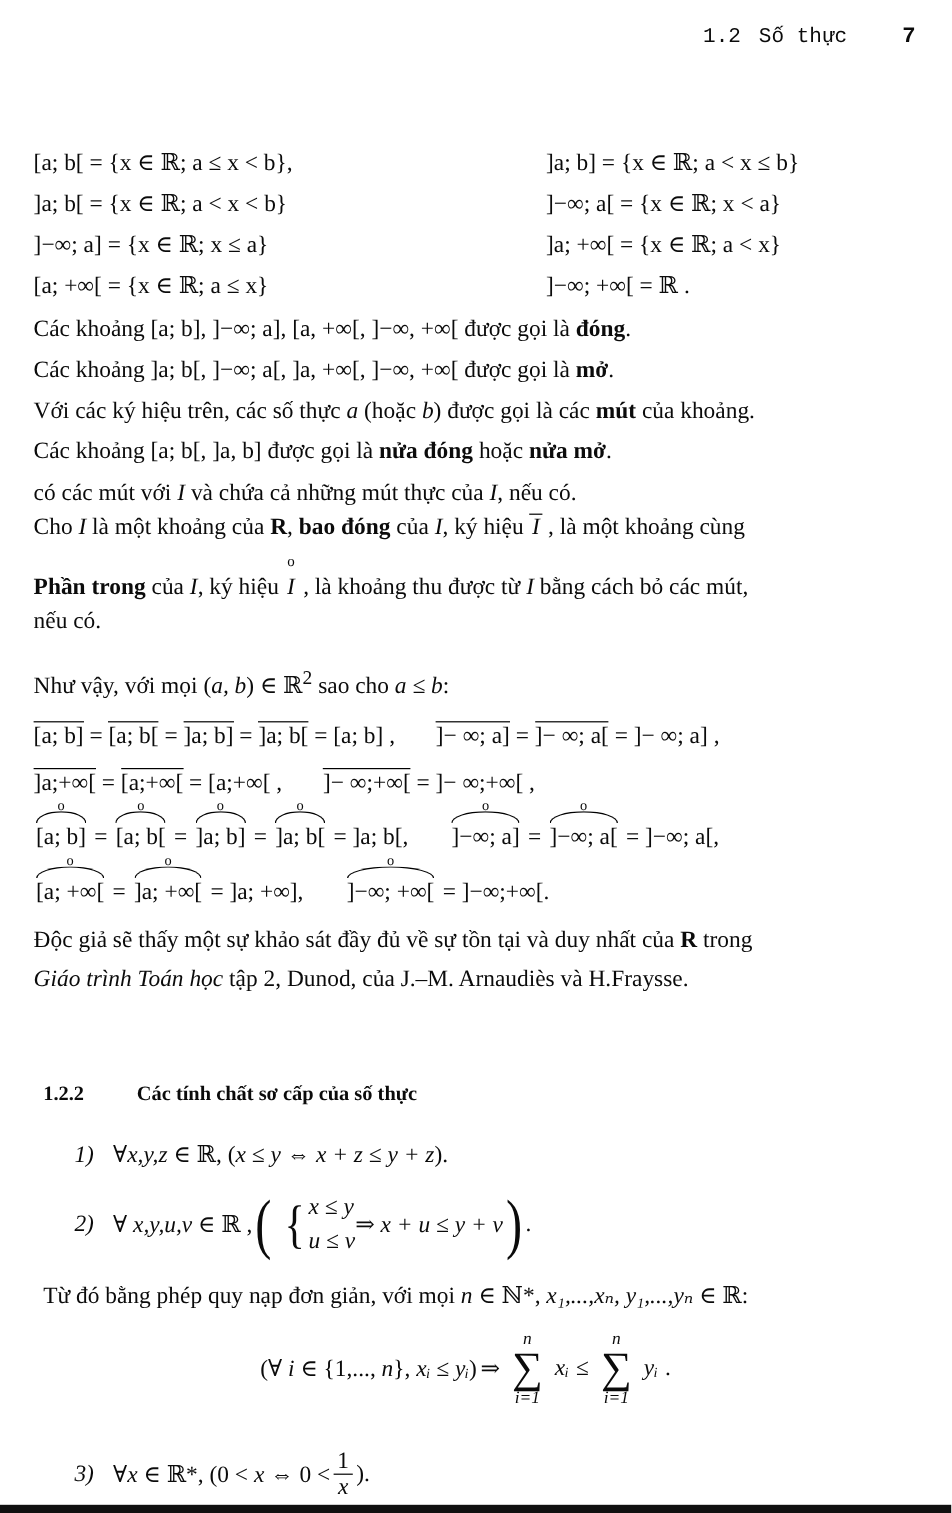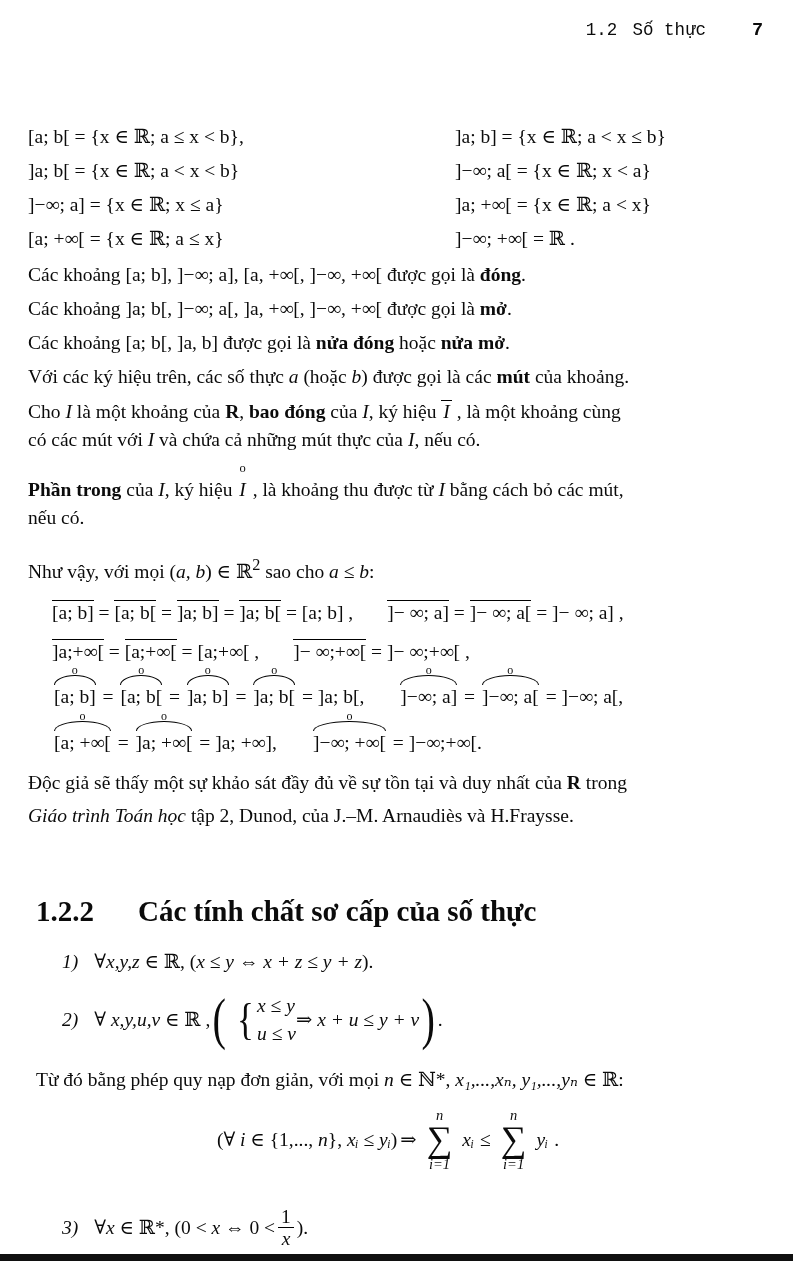--- a/index.html
+++ b/index.html
@@ -25,38 +25,38 @@
   .interiorp{margin-top:2px;padding-top:20px;line-height:28px;}
   .nhuvay{margin-top:12px;line-height:43px;}
   .reference{margin-top:10px;line-height:33px;}
   .b{font-weight:bold;text-align:right;}
   .mi{font-style:italic;}
   
   .overI{display:inline-block;border-top:1.5px solid #000;line-height:1;padding:1px 2px 0 2px;font-style:italic;}
   .ringI{position:relative;display:inline-block;font-style:italic;margin:0 2px;}
   .ringI .ro{position:absolute;top:-14px;left:50%;transform:translateX(-50%);font-size:12.5px;line-height:1;font-style:normal;}
   
-  .eqline{line-height:26px;white-space:nowrap;margin-left:24px;}
+  .eqline{line-height:26px;white-space:nowrap;}
   .eqc1{margin-top:2px;padding-top:5px;}
   .eqc2{margin-top:8px;padding-top:5px;}
   .eqi1{margin-top:2px;padding-top:17px;}
   .eqi2{margin-top:3px;padding-top:17px;}
   .seg{display:inline;}
   .bar{display:inline-block;border-top:1.6px solid #000;padding-top:1px;line-height:1.15;}
   .eq-gap{display:inline-block;width:34px;}
   .ring-wrap{display:inline-block;position:relative;margin:0 2px;}
   .ring-arc{
     position:absolute;left:0;right:0;top:-9px;height:9px;
     border:1.5px solid #000;border-bottom:none;
     border-top-left-radius:50% 100%;border-top-right-radius:50% 100%;
   }
   .ring-o{position:absolute;top:-20px;left:50%;transform:translateX(-50%);font-size:12px;line-height:1;}
   .ring-txt{position:relative;}
   
-  .sechead{margin-top:64px;margin-left:8px;font-weight:bold;font-size:29px;line-height:30px;display:flex;}
+  .sechead{margin-top:64px;margin-left:8px;font-weight:bold;font-size:17px;line-height:30px;display:flex;}
   .sechead .num{margin-right:44px;}
   
   .item{display:flex;align-items:center;margin-left:34px;}
   .ilabel{font-style:italic;margin-right:16px;}
   .item1{margin-top:22px;line-height:28px;}
   .item2{margin-top:12px;min-height:64px;}
   .item3{margin-top:26px;min-height:52px;}
   .bigp{font-size:56px;font-weight:400;line-height:0.85;transform:scaleX(0.72);display:inline-block;}
   .brace{font-size:44px;line-height:0.85;transform:scaleX(0.8);display:inline-block;margin:0 1px 0 6px;}
   .cases{display:inline-flex;flex-direction:column;line-height:1.4;}
@@ -102,27 +102,27 @@
       </div>
       <div class="ivrow">
         <span>[a; +∞[ = {x ∈ ℝ; a ≤ x}</span>
         <span>]−∞; +∞[ = ℝ .</span>
       </div>
     </div>
 
     <div class="kinds">
       <div><span>Các khoảng [a; b], ]−∞; a], [a, +∞[, ]−∞, +∞[ được gọi là </span><span class="b">đóng</span><span>.</span></div>
       <div><span>Các khoảng ]a; b[, ]−∞; a[, ]a, +∞[, ]−∞, +∞[ được gọi là </span><span class="b">mở</span><span>.</span></div>
+      <div><span>Với các ký hiệu trên, các số thực </span><span class="mi">a</span><span> (hoặc </span><span class="mi">b</span><span>) được gọi là các </span><span class="b">mút</span><span> của khoảng.</span></div>
       <div><span>Các khoảng [a; b[, ]a, b] được gọi là </span><span class="b">nửa đóng</span><span> hoặc </span><span class="b">nửa mở</span><span>.</span></div>
-      <div><span>Với các ký hiệu trên, các số thực </span><span class="mi">a</span><span> (hoặc </span><span class="mi">b</span><span>) được gọi là các </span><span class="b">mút</span><span> của khoảng.</span></div>
     </div>
 
     <div class="closurep">
+      <div><span>có các mút với </span><span class="mi">I</span><span> và chứa cả những mút thực của </span><span class="mi">I</span><span>, nếu có.</span></div>
       <div><span>Cho </span><span class="mi">I</span><span> là một khoảng của </span><span class="b">R</span><span>, </span><span class="b">bao đóng</span><span> của </span><span class="mi">I</span><span>, ký hiệu </span><span class="overI">I</span><span> , là một khoảng cùng</span></div>
-      <div><span>có các mút với </span><span class="mi">I</span><span> và chứa cả những mút thực của </span><span class="mi">I</span><span>, nếu có.</span></div>
     </div>
 
     <div class="interiorp">
       <div><span class="b">Phần trong</span><span> của </span><span class="mi">I</span><span>, ký hiệu </span><span class="ringI"><span class="ro">o</span><span>I</span></span><span> , là khoảng thu được từ </span><span class="mi">I</span><span> bằng cách bỏ các mút,</span></div>
       <div>nếu có.</div>
     </div>
 
     <div class="nhuvay"><span>Như vậy, với mọi (</span><span class="mi">a, b</span><span>) ∈ ℝ</span><sup>2</sup><span> sao cho </span><span class="mi">a ≤ b</span><span>:</span></div>
 
     <div class="eqline eqc1"><span class="seg bar">[a; b]</span><span class="seg"> = </span><span class="seg bar">[a; b[</span><span class="seg"> = </span><span class="seg bar">]a; b]</span><span class="seg"> = </span><span class="seg bar">]a; b[</span><span class="seg"> = [a; b] ,</span><span class="eq-gap"></span><span class="seg bar">]− ∞; a]</span><span class="seg"> = </span><span class="seg bar">]− ∞; a[</span><span class="seg"> = ]− ∞; a] ,</span></div>

